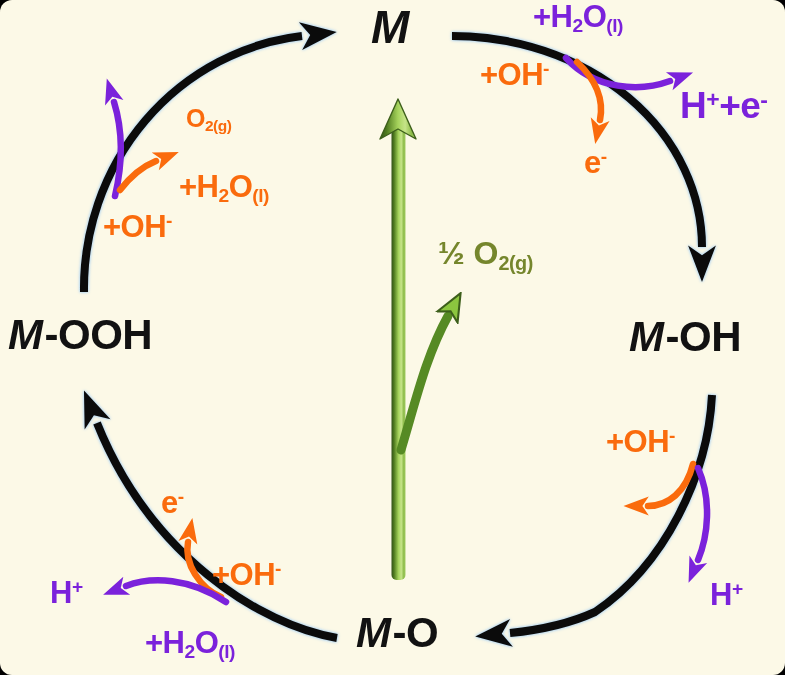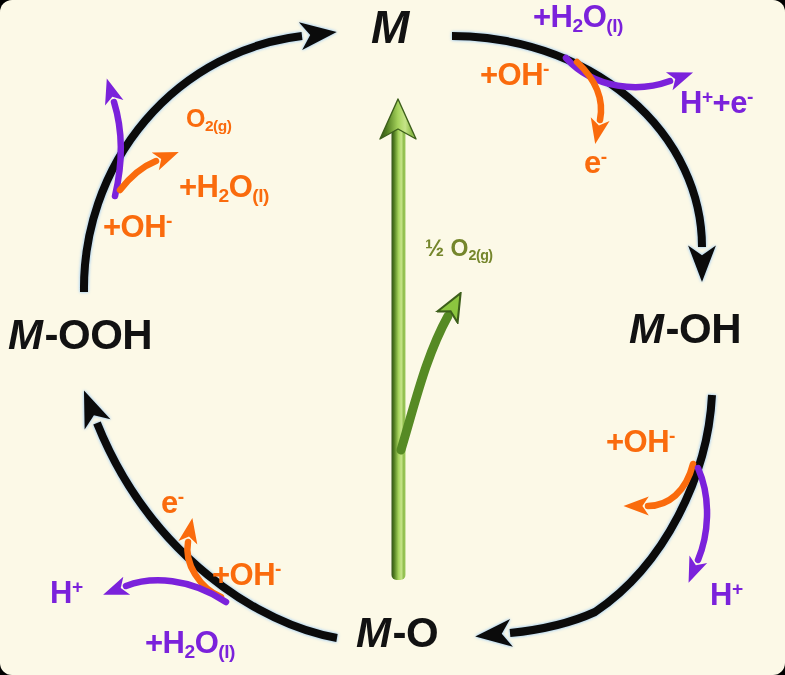--- a/index.html
+++ b/index.html
@@ -72,36 +72,36 @@
       <path d="M 693 464 C 686 492 668 506 648 506" stroke="var(--orange,#FA6B0D)" marker-end="url(#ah-orange)"></path>
       <path d="M 698 468 C 712 500 708 536 698 560" stroke="var(--purple,#7B22DB)" marker-end="url(#ah-purple)"></path>
       <path d="M 221 597 C 200 588 184 564 188 542" stroke="var(--orange,#FA6B0D)" marker-end="url(#ah-orange)"></path>
       <path d="M 226 602 C 190 578 152 576 126 586" stroke="var(--purple,#7B22DB)" marker-end="url(#ah-purple)"></path>
       <path d="M 115 196 C 124 158 122 128 114 102" stroke="var(--purple,#7B22DB)" marker-end="url(#ah-purple)"></path>
       <path d="M 120 190 C 134 172 146 165 156 161" stroke="var(--orange,#FA6B0D)" marker-end="url(#ah-orange)"></path>
     </g>
   </svg>
 
   <div class="lbl species species-m" style="left:371px;top:4px"><i>M</i></div>
-  <div class="lbl species" style="left:629px;top:308px"><i>M</i><span>-OH</span></div>
+  <div class="lbl species" style="left:629px;top:316px"><i>M</i><span>-OH</span></div>
   <div class="lbl species" style="left:8px;top:314px"><i>M</i><span>-OOH</span></div>
   <div class="lbl species" style="left:356px;top:612px"><i>M</i><span>-O</span></div>
 
   <div class="lbl purple" style="left:533px;top:1px;font-size:31px"><span>+H</span><sub>2</sub><span>O</span><sub>(l)</sub></div>
   <div class="lbl orange" style="left:480px;top:59px;font-size:31px"><span>+OH</span><sup>-</sup></div>
-  <div class="lbl purple" style="left:680px;top:87px;font-size:31px"><span>H</span><sup>+</sup><span>+e</span><sup>-</sup></div>
+  <div class="lbl purple" style="left:680px;top:87px;font-size:37px"><span>H</span><sup>+</sup><span>+e</span><sup>-</sup></div>
   <div class="lbl orange" style="left:584px;top:147px;font-size:31px"><span>e</span><sup>-</sup></div>
 
   <div class="lbl orange" style="left:606px;top:426px;font-size:31px"><span>+OH</span><sup>-</sup></div>
   <div class="lbl purple" style="left:710px;top:579px;font-size:31px"><span>H</span><sup>+</sup></div>
 
   <div class="lbl orange" style="left:161px;top:487px;font-size:31px"><span>e</span><sup>-</sup></div>
   <div class="lbl orange" style="left:212px;top:559px;font-size:31px"><span>+OH</span><sup>-</sup></div>
   <div class="lbl purple" style="left:50px;top:577px;font-size:31px"><span>H</span><sup>+</sup></div>
   <div class="lbl purple" style="left:145px;top:627px;font-size:31px"><span>+H</span><sub>2</sub><span>O</span><sub>(l)</sub></div>
 
   <div class="lbl orange" style="left:186px;top:106px;font-size:25px"><span>O</span><sub>2(g)</sub></div>
   <div class="lbl orange" style="left:179px;top:171px;font-size:31px"><span>+H</span><sub>2</sub><span>O</span><sub>(l)</sub></div>
   <div class="lbl orange" style="left:103px;top:211px;font-size:31px"><span>+OH</span><sup>-</sup></div>
 
-  <div class="lbl olive" style="left:425px;top:237px;font-size:23px"><span>½ O</span><sub>2(g)</sub></div>
+  <div class="lbl olive" style="left:438px;top:237px;font-size:32px"><span>½ O</span><sub>2(g)</sub></div>
 
 </div>
 
 </body></html>

